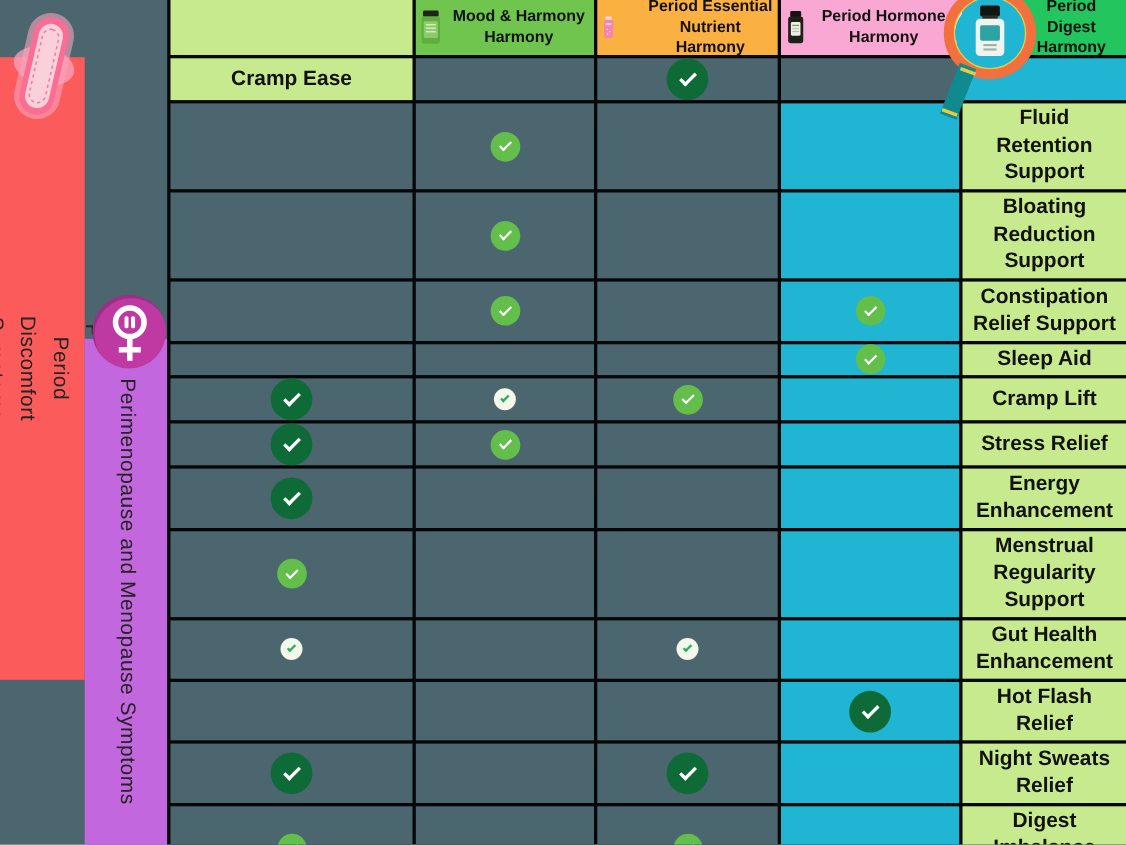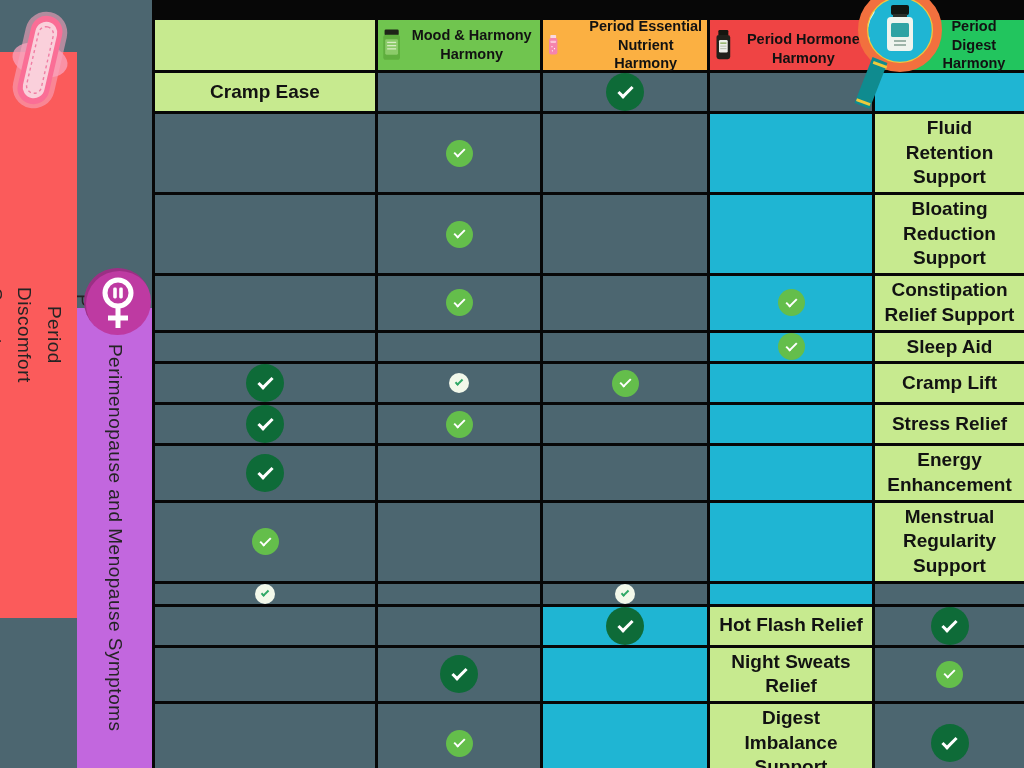--- a/index.html
+++ b/index.html
@@ -24,33 +24,33 @@
   .female-badge { position:absolute; left:84px; top:268px; width:67px; height:67px;
                   border-radius:50%; background:#BE3AA2;
                   box-shadow:inset 2px 3px 0 rgba(0,0,0,.18);
                   display:flex; align-items:center; justify-content:center; }
 
   
   .table { position:absolute; left:152px; top:0; width:872px; height:768px;
            background:#070707; display:grid;
            grid-template-columns:220px 162px 164px 162px 1fr;
            grid-template-rows:50px repeat(14, 1fr);
-           gap:3px; padding:20px 0 3px 3px; }
+           gap:3px; padding:0 0 3px 3px; }
   .cell { display:flex; align-items:center; justify-content:center; text-align:center; }
   .label-cell { background:#C7EA8F; color:#121212; font-weight:bold; font-size:19px;
                 line-height:1.3; padding:2px 6px; }
   .data-cell { background:#4C6670; }
   .data-cell.digest { background:#1FB5D3; }
 
   .hdr { font-weight:bold; color:#121212; font-size:14.5px; line-height:1.3;
          gap:6px; padding:2px 4px; }
   .hdr-label { background:#C7EA8F; }
   .hdr-mood { background:#70C54F; }
   .hdr-nutrient { background:#FBB042;gap:29px; }
-  .hdr-hormone { background:#ef4444;align-items:flex-end; }
+  .hdr-hormone { background:#f9a8d4; }
   .hdr-digest { background:#22c55e; justify-content:flex-end; padding-right:6px; }
   .hdr .pname { flex:0 1 auto; }
   .hdr-digest .pname { width:88px; }
 
   
   .chk { border-radius:50%; display:flex; align-items:center; justify-content:center; }
   .chk i { display:block; transform:rotate(-45deg) translate(1px,-1px); }
   .chk.strong { width:38px; height:38px; background:#0E6B38; }
   .chk.strong i { width:15px; height:8px; border-left:3.5px solid #fff; border-bottom:3.5px solid #fff; }
   .chk.medium { width:27px; height:27px; background:#64BE4B; }
@@ -238,20 +238,21 @@
           <i></i>
         </div>
       </div>
       <div class="cell data-cell"></div>
       <div class="cell data-cell">
         <div class="chk light">
           <i></i>
         </div>
       </div>
       <div class="cell data-cell digest"></div>
+      <div class="cell label-cell">Gut Health Enhancement</div>
       <div class="cell data-cell"></div>
       <div class="cell data-cell"></div>
       <div class="cell data-cell"></div>
       <div class="cell data-cell digest">
         <div class="chk strong">
           <i></i>
         </div>
       </div>
       <div class="cell label-cell">Hot Flash Relief</div>
       <div class="cell data-cell">

